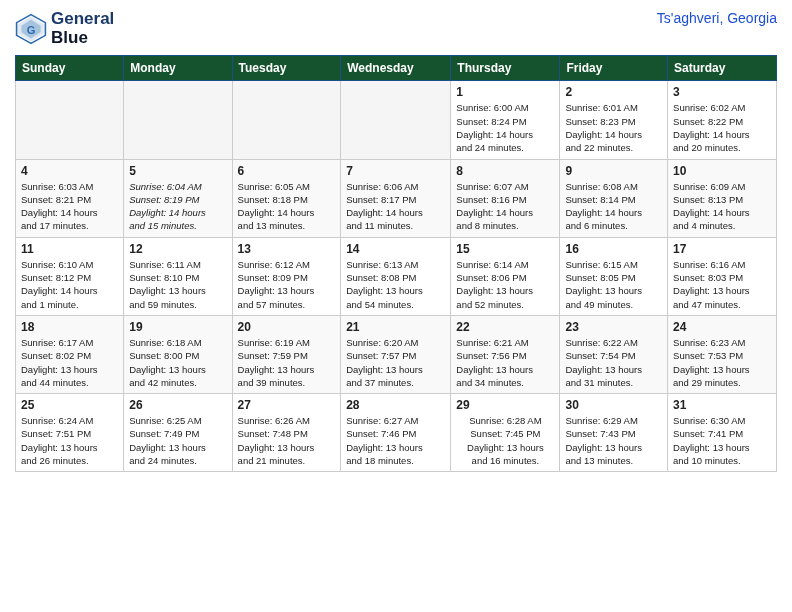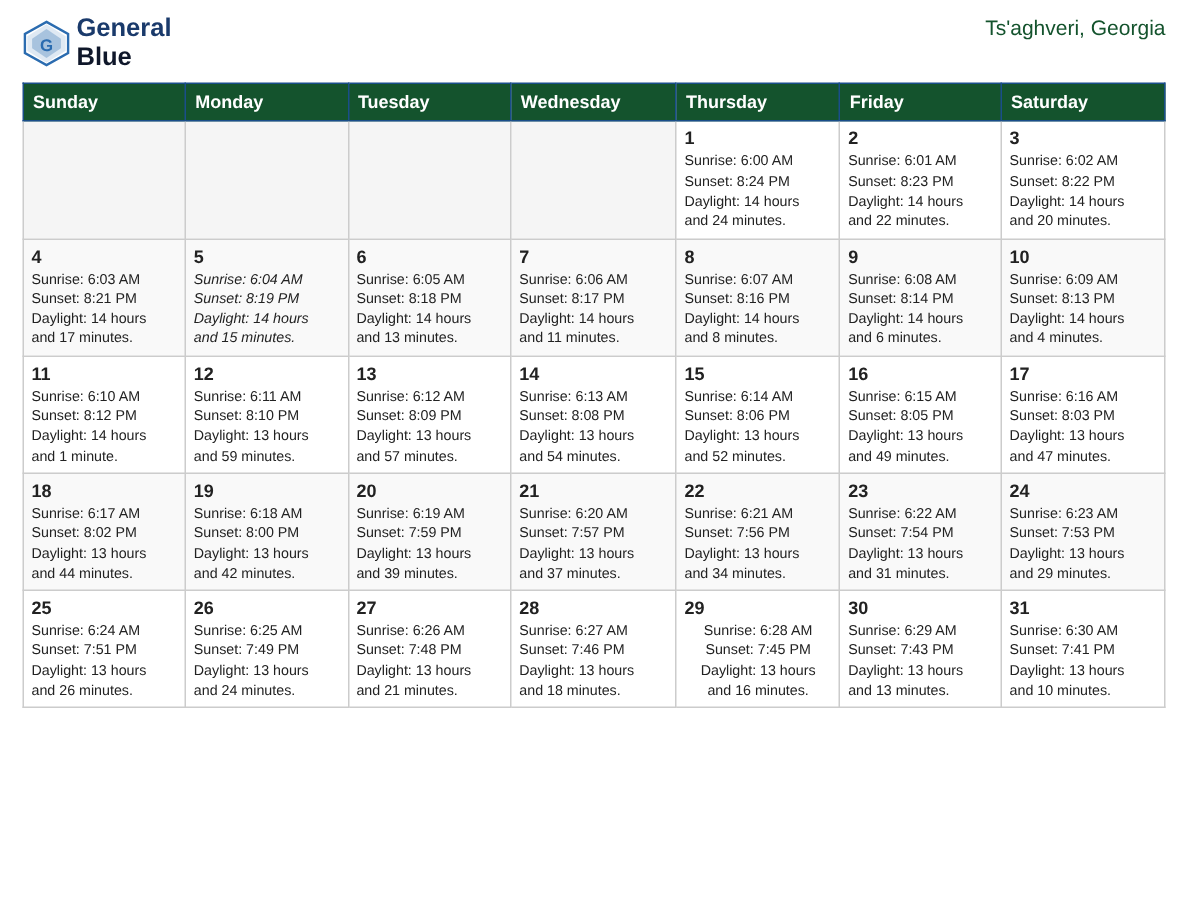--- a/index.html
+++ b/index.html
@@ -40,21 +40,21 @@
     .title-block {
       text-align: right;
     }
     .month-year {
       font-size: 32px;
       color: #222;
       font-weight: normal;
     }
     .location {
       font-size: 14px;
-      color: #14532d;
+      color: #1d4ed8;
     }
     .calendar {
       width: 100%;
       border-collapse: collapse;
     }
     .calendar th {
       background: #14532d;
       color: #fff;
       font-size: 12px;
       font-weight: bold;

